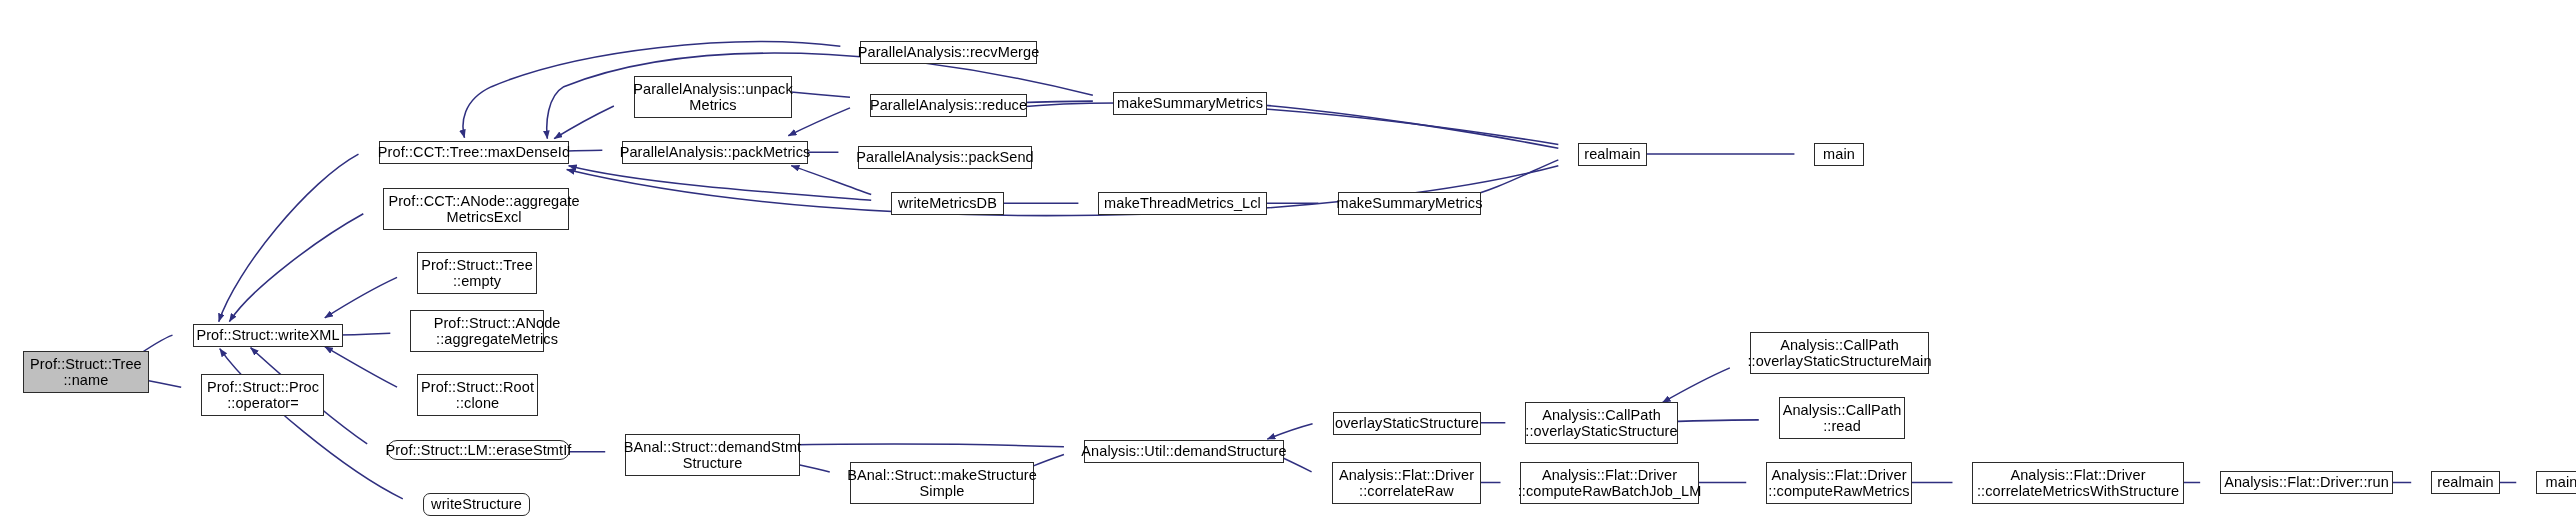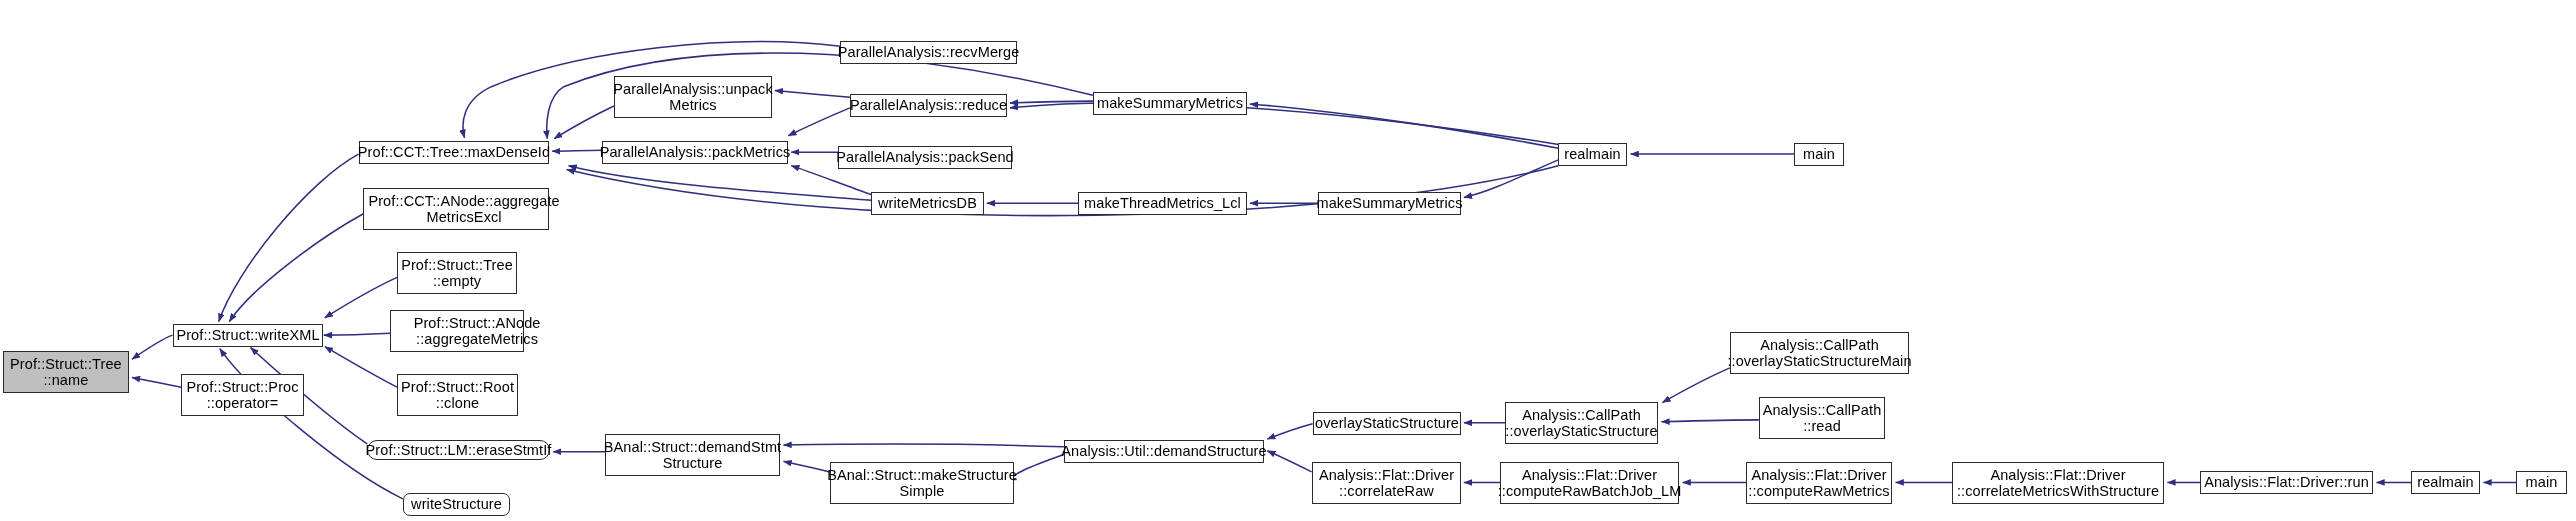--- a/index.html
+++ b/index.html
@@ -32,20 +32,21 @@
     display: flex;
     align-items: center;
     justify-content: center;
     text-align: center;
     line-height: 1.12;
     font-size: 14.5px;
     letter-spacing: 0.1px;
     white-space: pre-line;
     padding: 0 3.9px;
     z-index: 5;
+    margin-left: 20px;
   }
   .node.highlight {
     background: #bfbfbf;
     border-color: #2b2b2b;
   }
   .node-label {
     display: block;
     white-space: pre-line;
   }
 </style>
@@ -102,21 +103,21 @@
         <path d="M 2283,501 C 2275,501 2262,501 2249,501" fill="none" stroke="#2f2f7f" stroke-width="1.6" marker-end="url(#arrowhead)"></path>
         <path d="M 2502,501 C 2494,501 2480,501 2466,501" fill="none" stroke="#2f2f7f" stroke-width="1.6" marker-end="url(#arrowhead)"></path>
         <path d="M 2611,501 C 2603,501 2590,501 2577,501" fill="none" stroke="#2f2f7f" stroke-width="1.6" marker-end="url(#arrowhead)"></path>
       </g>
   </svg>
 
   <div id="node-group">
       <div class="node highlight" style="left: 2.9px; top: 351px; width: 126px; height: 42px;"><span class="node-label">Prof::Struct::Tree
 ::name</span></div>
       <div class="node" style="left: 173px; top: 324px; width: 150px; height: 23px;"><span class="node-label">Prof::Struct::writeXML</span></div>
-      <div class="node" style="left: 181px; top: 374px; width: 123px; height: 42px;"><span class="node-label">Prof::Struct::Proc
+      <div class="node" style="left: 181px; top: 374px; width: 123px; height: 42px; justify-content: flex-end;"><span class="node-label">Prof::Struct::Proc
 ::operator=</span></div>
       <div class="node" style="left: 359px; top: 141px; width: 190px; height: 23px;"><span class="node-label">Prof::CCT::Tree::maxDenseId</span></div>
       <div class="node" style="left: 363px; top: 188px; width: 186px; height: 42px; padding-left: 20px;"><span class="node-label">Prof::CCT::ANode::aggregate
 MetricsExcl</span></div>
       <div class="node" style="left: 397px; top: 252px; width: 120px; height: 42px;"><span class="node-label">Prof::Struct::Tree
 ::empty</span></div>
       <div class="node" style="left: 390px; top: 310px; width: 134px; height: 42px; padding-left: 44px;"><span class="node-label">Prof::Struct::ANode
 ::aggregateMetrics</span></div>
       <div class="node" style="left: 397px; top: 374px; width: 121px; height: 42px;"><span class="node-label">Prof::Struct::Root
 ::clone</span></div>

